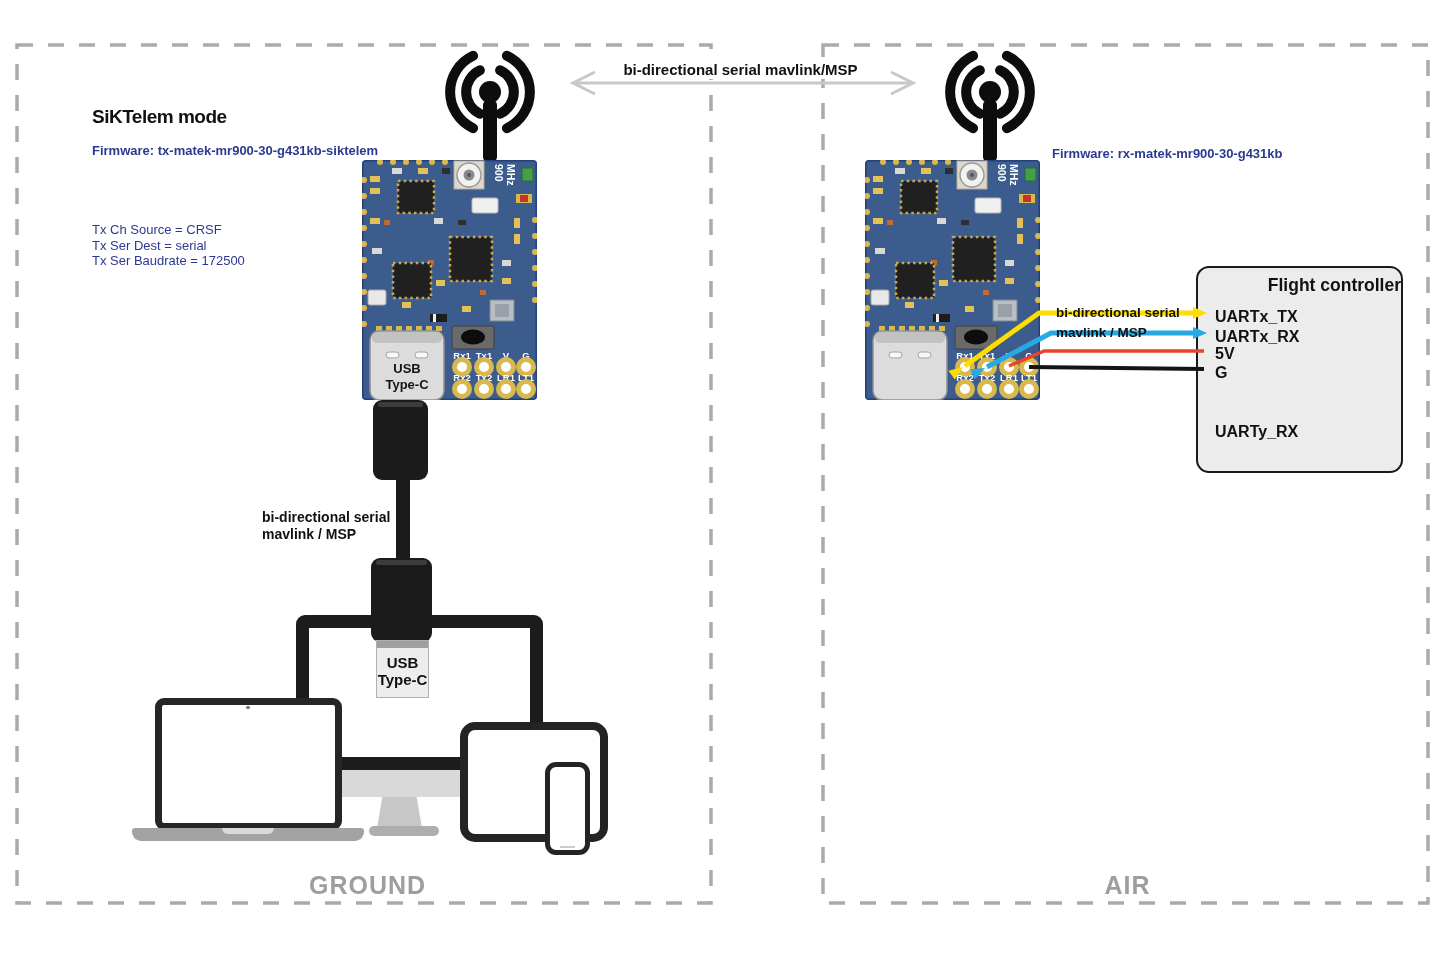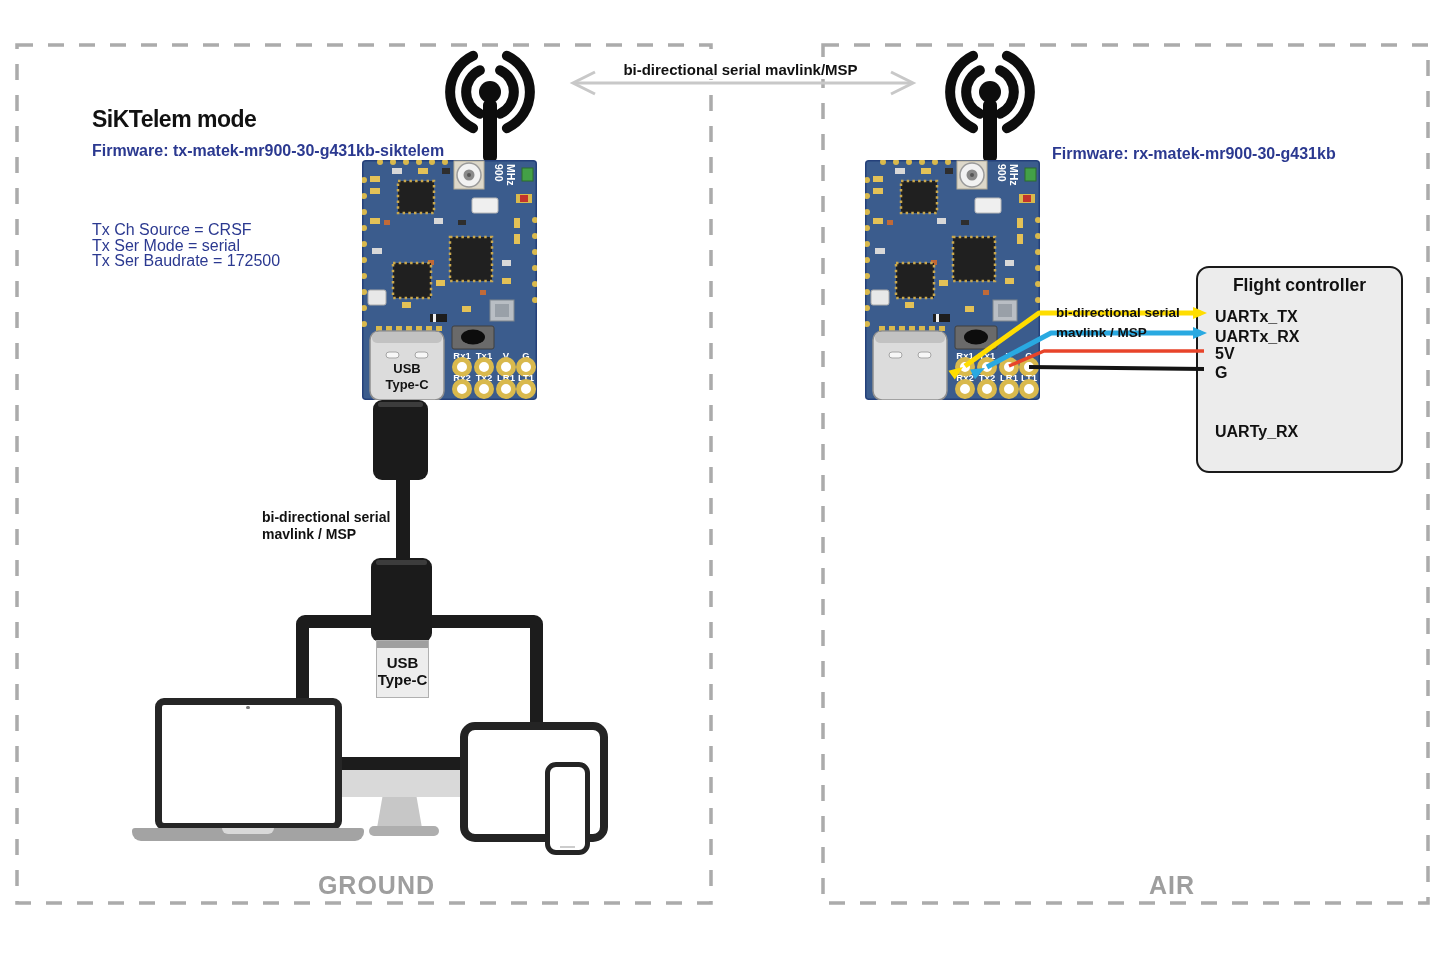--- a/index.html
+++ b/index.html
@@ -1,28 +1,28 @@
 <!DOCTYPE html>
 <html><head>
 <meta charset="utf-8">
 <style>
   html,body{margin:0;padding:0;background:#fff;}
   #canvas{position:relative;width:1445px;height:963px;background:#fff;overflow:hidden;
           font-family:"Liberation Sans",sans-serif;color:#111;}
   .abs{position:absolute;}
   .b{font-weight:bold;}
   .blue{color:#2b3990;}
-  .t13{font-size:16px;line-height:15.6px;}
+  .t13{font-size:13px;line-height:15.6px;}
   .t14{font-size:14px;line-height:17px;}
-  .mode-title{font-size:23px;font-weight:bold;letter-spacing:-0.5px;}
-  .zone-label{font-size:25px;font-weight:bold;color:#9e9e9e;letter-spacing:1px;text-align:right;width:135px;}
+  .mode-title{font-size:19px;font-weight:bold;letter-spacing:-0.5px;}
+  .zone-label{font-size:25px;font-weight:bold;color:#9e9e9e;letter-spacing:1px;text-align:center;width:135px;}
   .link-label{font-size:15px;font-weight:bold;text-align:center;background:#fff;padding:1px 4px;}
   .wire-lbl{font-size:13.5px;font-weight:bold;line-height:16px;}
   .fc-box{background:#ececec;border:2px solid #1a1a1a;border-radius:13px;}
-  .fc-title{font-size:17.5px;font-weight:bold;text-align:center;width:100%;}
+  .fc-title{font-size:17.5px;font-weight:bold;text-align:right;width:100%;}
   .fc-port{font-size:16px;font-weight:bold;}
   .plug{background:#1b1b1b;border-radius:9px;}
   .usb-tip{background:#ededed;border:1px solid #b0b0b0;text-align:center;font-size:15px;font-weight:bold;line-height:17px;}
   .tip-band{background:#9f9f9f;}
   svg text{font-family:"Liberation Sans",sans-serif;}
   .dev{background:#fff;}
 </style>
 </head>
 <body>
 
@@ -37,21 +37,21 @@
     <line x1="12" y1="13" x2="348" y2="13" stroke="#c8c8c8" stroke-width="3"></line>
     <polyline points="32,2 10,13 32,24" fill="none" stroke="#c8c8c8" stroke-width="3"></polyline>
     <polyline points="328,2 350,13 328,24" fill="none" stroke="#c8c8c8" stroke-width="3"></polyline>
   </svg>
   <div class="abs link-label" style="left:604px;top:60px;width:265px;z-index:5">bi-directional serial mavlink/MSP</div>
 
   <div class="abs mode-title" style="left:92px;top:106px">SiKTelem mode</div>
   <div class="abs blue b t13" style="left:92px;top:143px">Firmware: tx-matek-mr900-30-g431kb-siktelem</div>
   <div class="abs blue t13" style="left:92px;top:222px">
     <div>Tx Ch Source = CRSF</div>
-    <div>Tx Ser Mode = serial</div>
+    <div>Tx Ser Dest = serial</div>
     <div>Tx Ser Baudrate = 172500</div>
   </div>
 
   <div class="abs blue b t13" style="left:1052px;top:146px">Firmware: rx-matek-mr900-30-g431kb</div>
 
   <svg class="abs" style="left:432px;top:48px;z-index:2" width="116" height="114" viewBox="0 0 116 114">
     <circle cx="58" cy="44" r="11" fill="#0d0d0d"></circle>
     <rect x="51" y="52" width="14" height="62" rx="5" fill="#0d0d0d"></rect>
     <path d="M 47.9 22.3 A 24 24 0 0 0 47.9 65.7" fill="none" stroke="#0d0d0d" stroke-width="10" stroke-linecap="round"></path>
     <path d="M 41.1 7.8 A 40 40 0 0 0 41.1 80.2" fill="none" stroke="#0d0d0d" stroke-width="10" stroke-linecap="round"></path>

